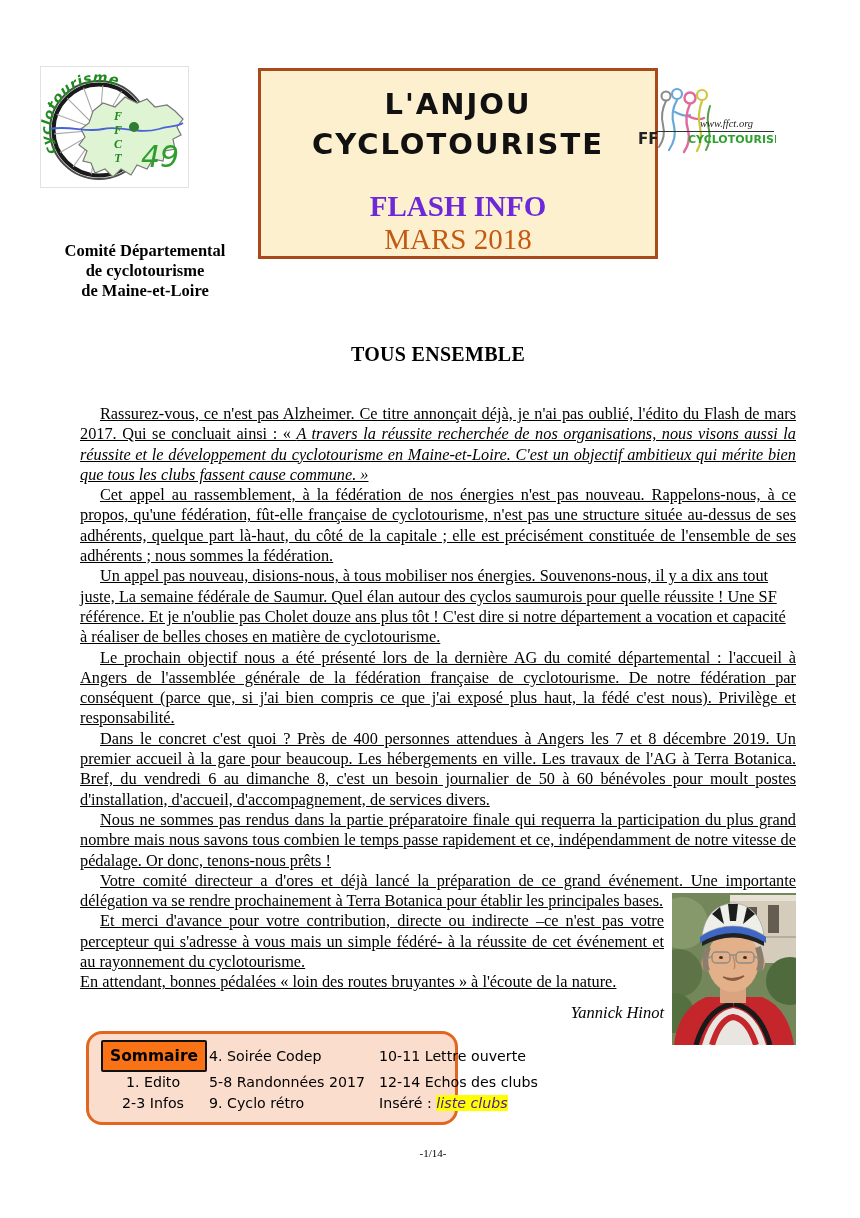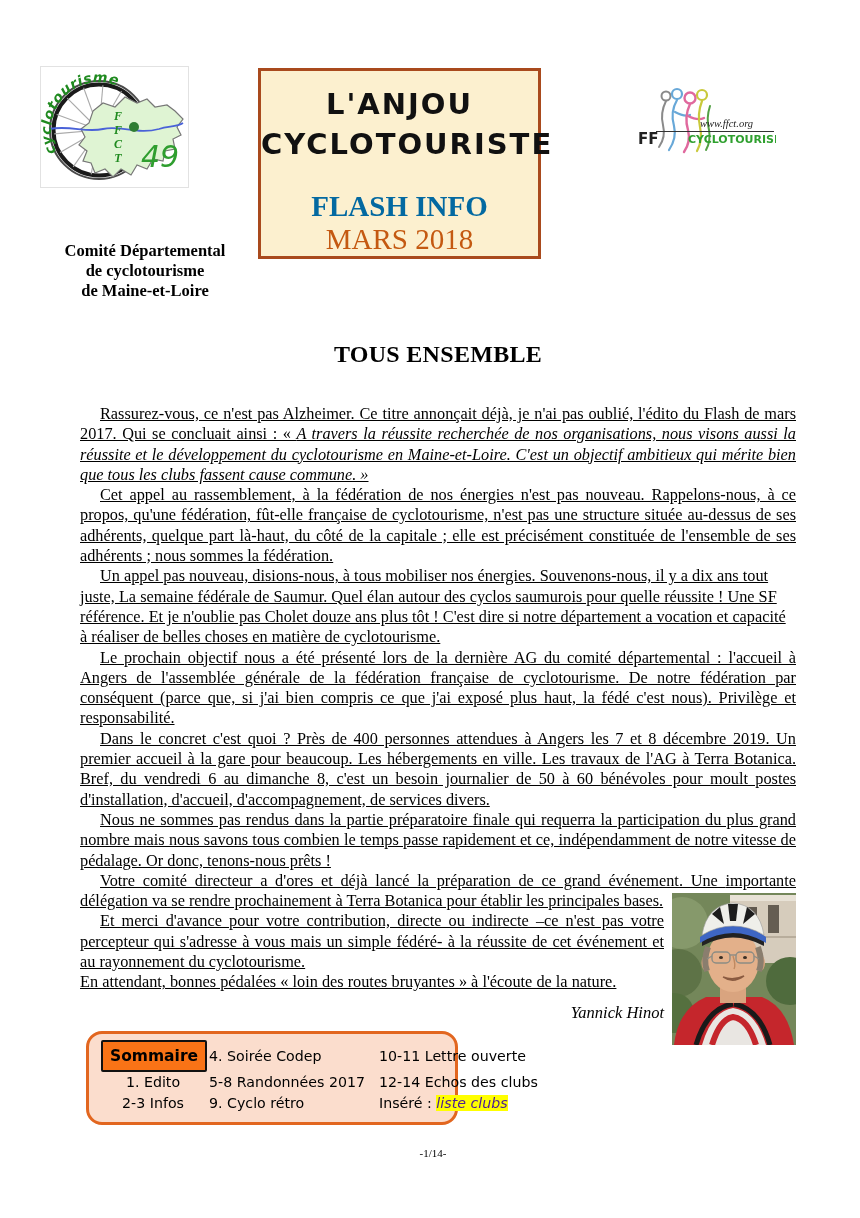--- a/index.html
+++ b/index.html
@@ -2,34 +2,34 @@
 <html><head>
 <meta charset="utf-8">
 <style>
   html,body{margin:0;padding:0;background:#888;}
   .page{position:relative;width:860px;height:1218px;background:#ffffff;overflow:hidden;
         font-family:"Liberation Serif",serif;color:#000;}
 
   
   .club-logo{position:absolute;left:40px;top:66px;width:147px;height:120px;
              background:#fff;border:1px solid #e2e2e2;}
-  .masthead{position:absolute;left:258px;top:68px;width:283px;height:191px;box-sizing:border-box;
+  .masthead{position:absolute;left:258px;top:68px;width:400px;height:191px;box-sizing:border-box;
             background:#FCF0CF;border:3px solid #A94A1D;text-align:center;}
   .mast-title{margin-top:13px;font-family:"DejaVu Sans",sans-serif;font-weight:bold;
               font-size:29px;line-height:40px;letter-spacing:2px;color:#111;}
-  .mast-flash{margin-top:26px;font-size:29px;line-height:33px;font-weight:bold;color:#0369a1;}
+  .mast-flash{margin-top:26px;font-size:29px;line-height:33px;font-weight:bold;color:#6d28d9;}
   .mast-issue{font-size:29px;line-height:33px;font-weight:normal;color:#C45911;}
   .ffct-logo{position:absolute;left:636px;top:84px;width:140px;height:74px;}
   .committee{position:absolute;left:40px;top:241px;width:210px;text-align:center;
              font-weight:bold;font-size:16.5px;line-height:20px;}
 
   
   .content{position:absolute;left:80px;top:341px;width:716px;
            font-size:16.3px;line-height:20.3px;}
-  .art-title{text-align:center;font-size:24px;line-height:26px;font-weight:bold;
+  .art-title{text-align:center;font-size:20px;line-height:26px;font-weight:bold;
              letter-spacing:.3px;margin:0 0 37px 0;}
   .content p{margin:0;text-indent:20px;text-decoration:underline;}
   .content p.j{text-align:justify;}
   .content p.gap{}
   .content p.noind{text-indent:0;}
   .photo-float{float:right;width:124px;height:152px;margin-left:8px;margin-top:2px;}
   .photo-float svg{display:block;width:124px;height:152px;}
   .signature{text-align:right;font-style:italic;font-size:16.5px;margin-top:10px;padding-right:34px;}
 
   

